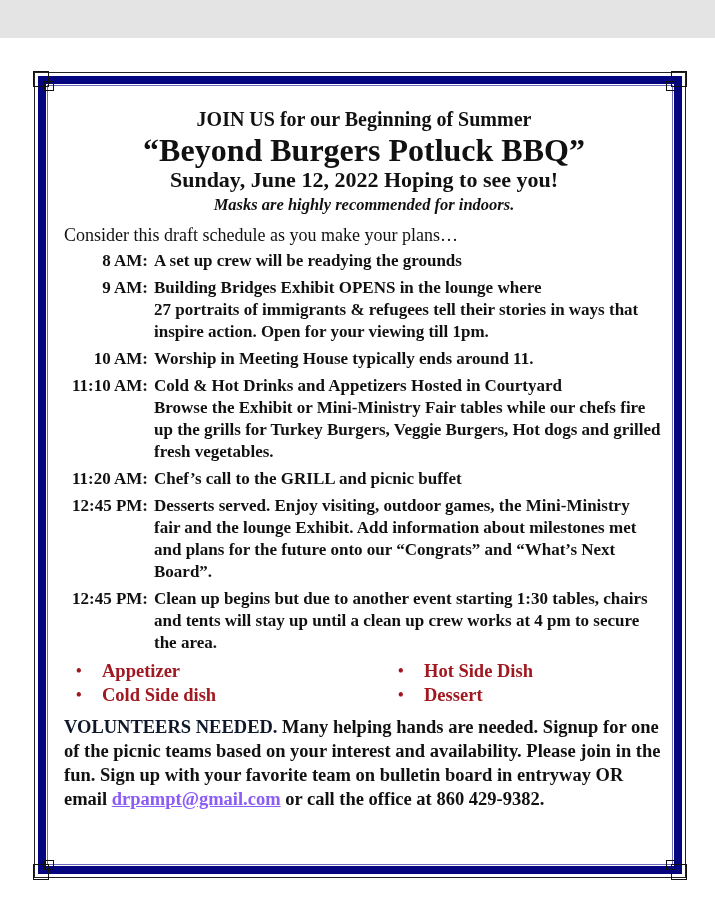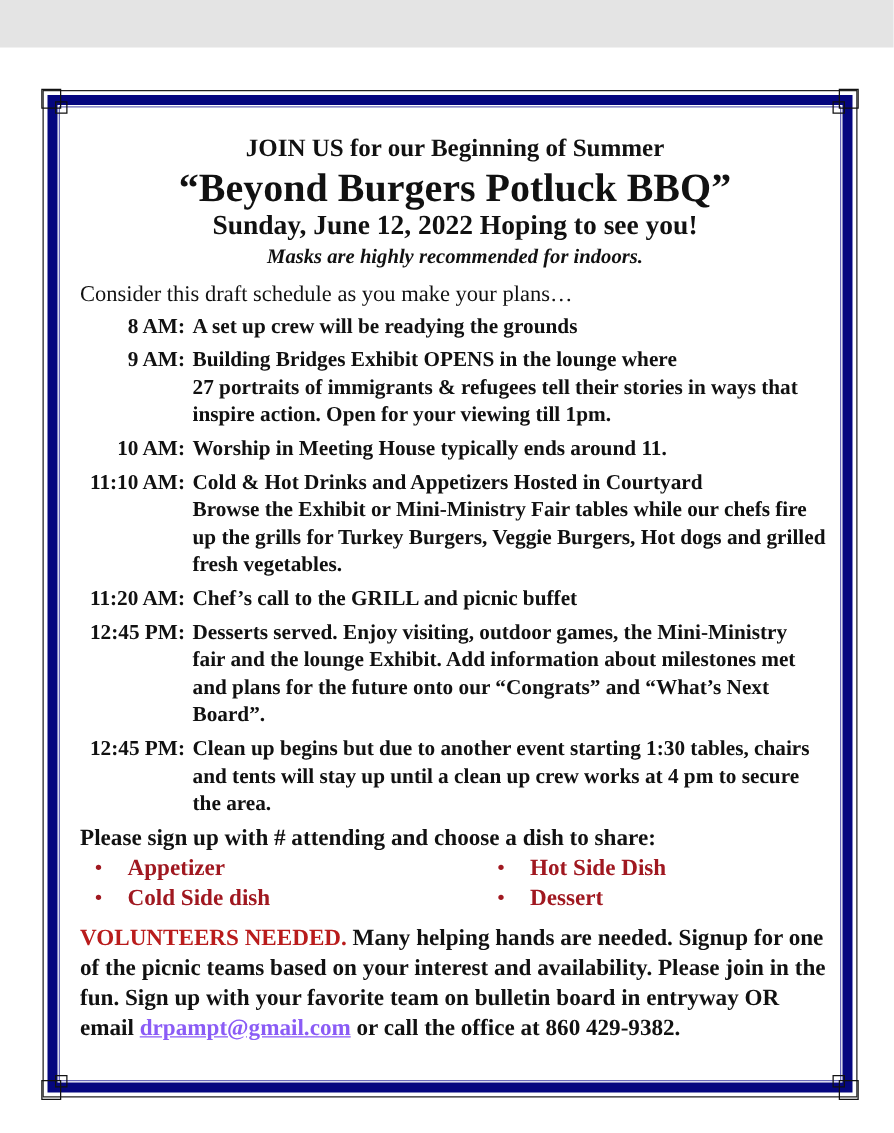--- a/index.html
+++ b/index.html
@@ -36,21 +36,21 @@
   .row { display: flex; margin-bottom: 5px; }
   .time { width: 90px; text-align: right; padding-right: 6px; flex-shrink: 0; }
   .desc { width: 510px; white-space: pre-line; }
 
   .signup { font-size: 18.5px; font-weight: bold; line-height: 24px; margin-top: 2px; }
   .dishes { display: grid; grid-template-columns: 322px 260px; font-size: 18.5px; font-weight: bold; color: #a01820; line-height: 24px; padding-left: 12px; }
   .dish { display: flex; align-items: center; }
   .bullet { width: 26px; color: #a01820; font-size: 16px; }
 
   .vol { font-size: 18.5px; font-weight: bold; line-height: 24px; margin-top: 8px; }
-  .vol .red { color: #b91c1c; }
+  .vol .red { color: #0f172a; }
   .vol a { color: #8b5cf6; text-decoration: underline; }
 </style>
 </head>
 <body>
 
 <div class="topbar"></div>
 
 <div class="frame-outer"></div>
 <div class="frame-blue"></div>
 <div class="frame-inner"></div>
@@ -105,21 +105,20 @@
 Board”.</div>
     </div>
     <div class="row">
       <div class="time">12:45 PM:</div>
       <div class="desc">Clean up begins but due to another event starting 1:30 tables, chairs
 and tents will stay up until a clean up crew works at 4 pm to secure
 the area.</div>
     </div>
   </div>
 
-  <div class="signup">Please sign up with # attending and choose a dish to share:</div>
   <div class="dishes">
     <div class="dish">
       <span class="bullet">•</span>
       <span>Appetizer</span>
     </div>
     <div class="dish">
       <span class="bullet">•</span>
       <span>Hot Side Dish</span>
     </div>
     <div class="dish">

